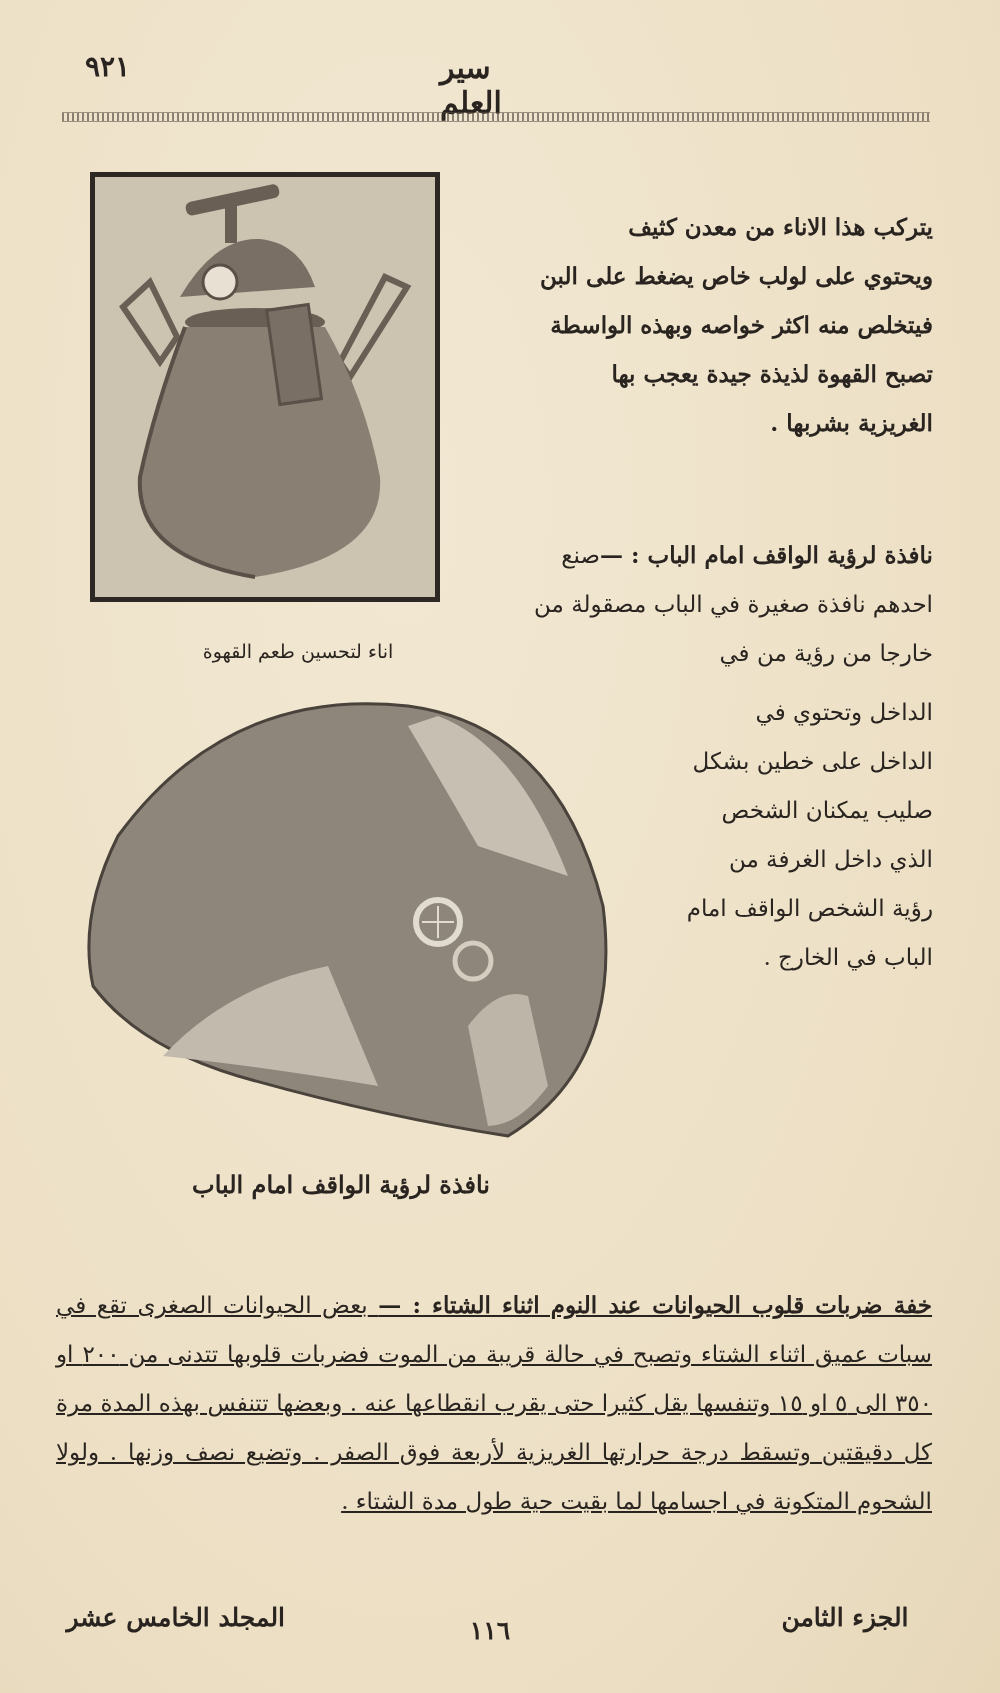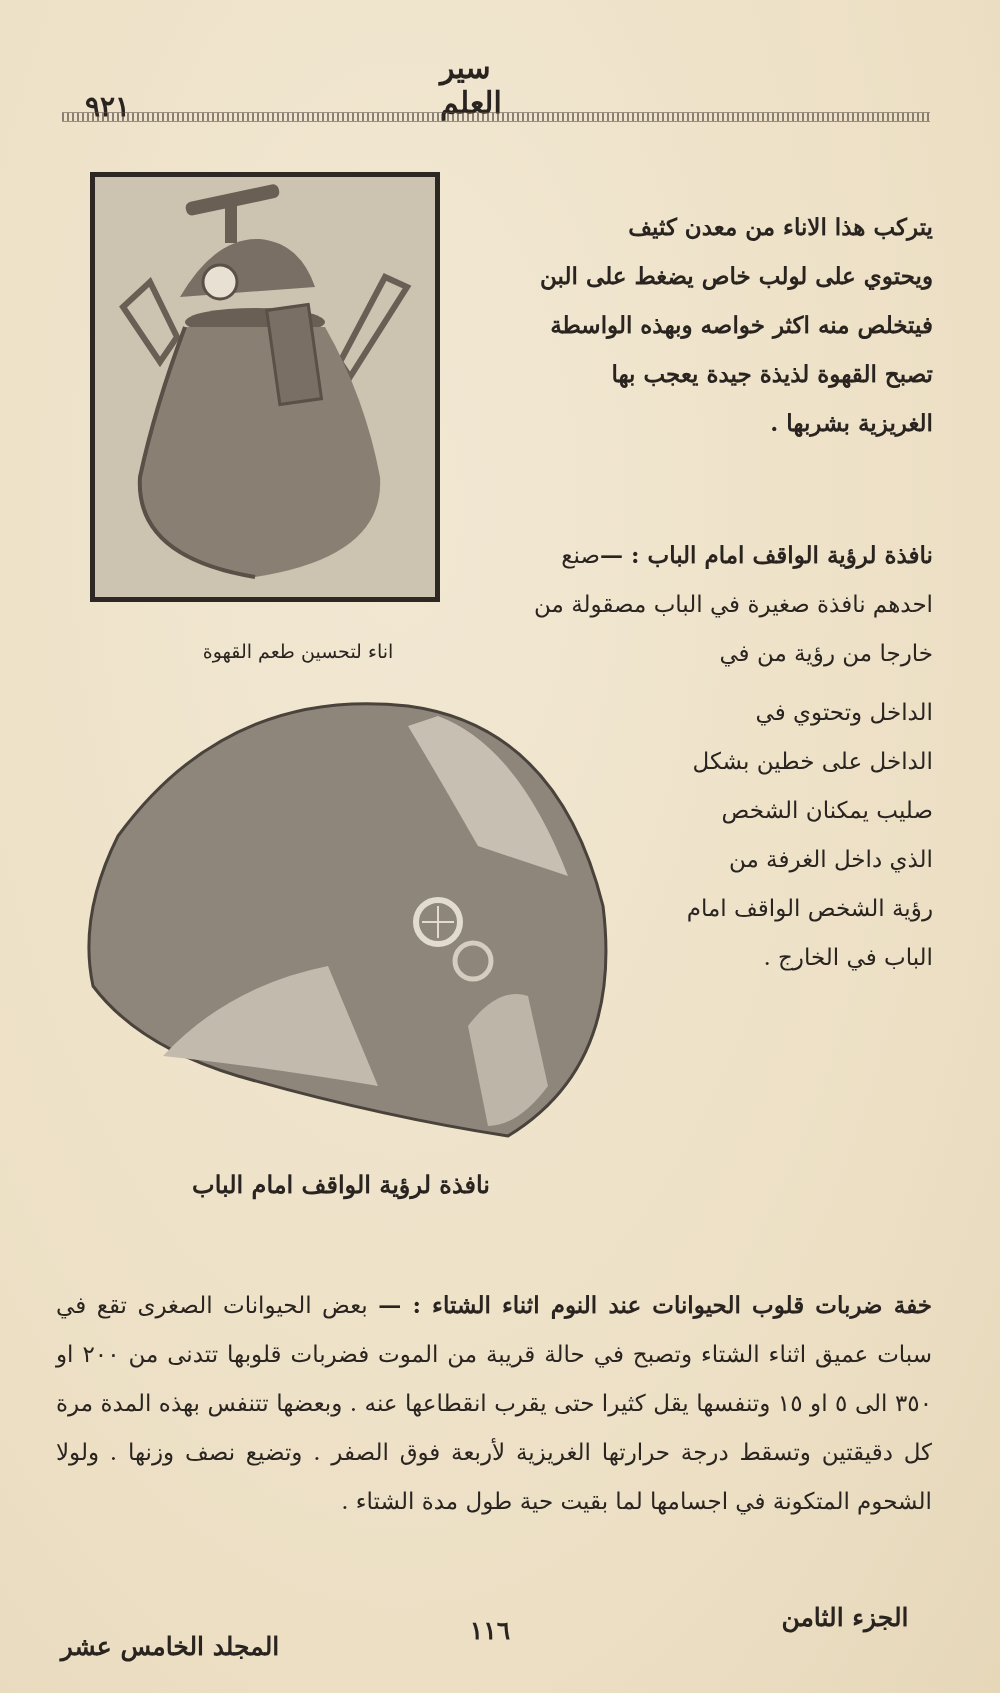--- a/index.html
+++ b/index.html
@@ -5,39 +5,39 @@
   html, body { margin: 0; padding: 0; }
   body {
     width: 1000px; height: 1693px; position: relative; overflow: hidden;
     background: #efe3cc;
     background-image: radial-gradient(ellipse at 40% 30%, #f2e8d3 0%, #ecdfc4 70%, #e6d7b9 100%);
     font-family: "DejaVu Serif", serif;
     color: #2a2420;
   }
   .abs { position: absolute; }
   .header-title { top: 50px; left: 440px; width: 120px; text-align: left; font-size: 30px; font-weight: bold; }
-  .header-page { top: 50px; left: 85px; font-size: 28px; font-weight: bold; direction: ltr; margin-top: 40px; }
+  .header-page { top: 50px; left: 85px; font-size: 28px; font-weight: bold; direction: ltr; }
   .rule { top: 112px; left: 62px; width: 868px; height: 8px;
     background: repeating-linear-gradient(90deg, #3a302a 0 2px, transparent 2px 5px);
     -webkit-mask: none; border-top: 1px solid #5a4e44; border-bottom: 1px solid #5a4e44; opacity: .55; }
   .para { font-size: 23px; line-height: 49px; text-align: justify; text-align-last: right; }
   .p1 { top: 202px; left: 508px; width: 425px; font-weight: bold; }
   .p2 { top: 530px; left: 508px; width: 425px; }
   .p3 { top: 688px; left: 675px; width: 258px; }
-  .p4 { top: 1280px; left: 56px; width: 876px; }
+  .p4 { top: 1280px; left: 56px; width: 876px; text-decoration: underline; }
   .bold { font-weight: bold; }
   .fig1 { top: 172px; left: 90px; width: 350px; height: 430px; border: 5px solid #2e2824; background: #cfc5b4; box-sizing: border-box; }
   .fig2 { top: 686px; left: 78px; width: 548px; height: 458px; }
   .caption { font-size: 19px; }
   .cap1 { top: 640px; left: 168px; width: 260px; text-align: center; }
   .cap2 { top: 1170px; left: 160px; width: 330px; text-align: right; font-weight: bold; font-size: 24px; }
   .footer { top: 1603px; font-size: 25px; font-weight: bold; }
   .f-right { left: 760px; width: 170px; text-align: center; }
   .f-center { left: 440px; width: 100px; text-align: center; direction: ltr; margin-top: 13px; }
-  .f-left { left: 55px; width: 230px; text-align: center; margin-top: 29px; }
+  .f-left { left: 55px; width: 230px; text-align: right; }
 </style>
 </head>
 <body>
 
 <div class="abs header-title">سير العلم</div>
 <div class="abs header-page">٩٢١</div>
 <div class="abs rule"></div>
 
 <div class="abs para p1">
   <div>يتركب هذا الاناء من معدن كثيف</div>

